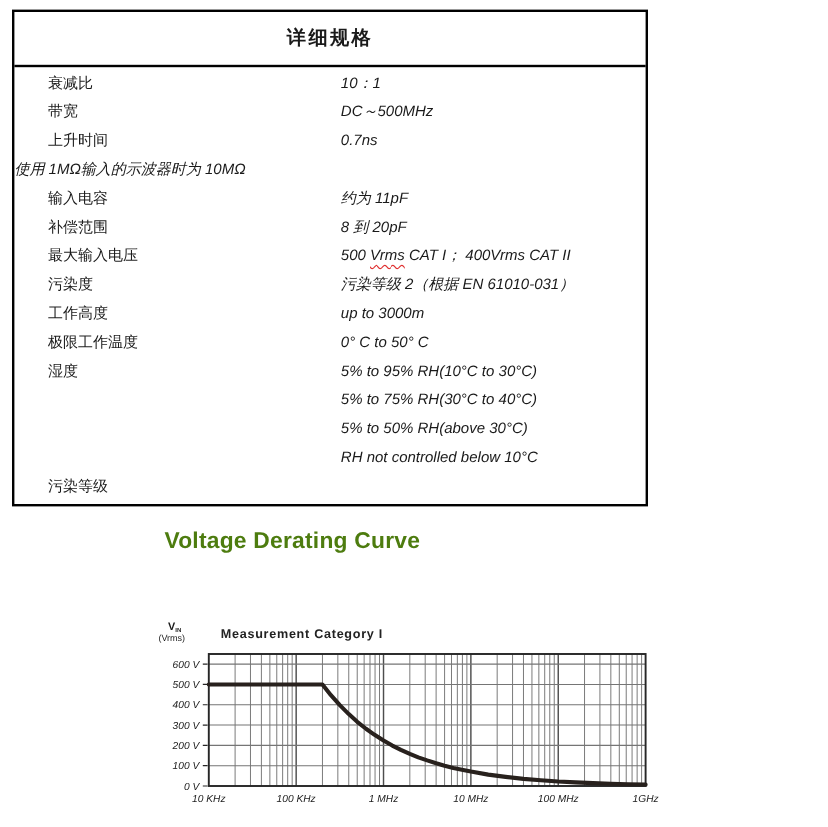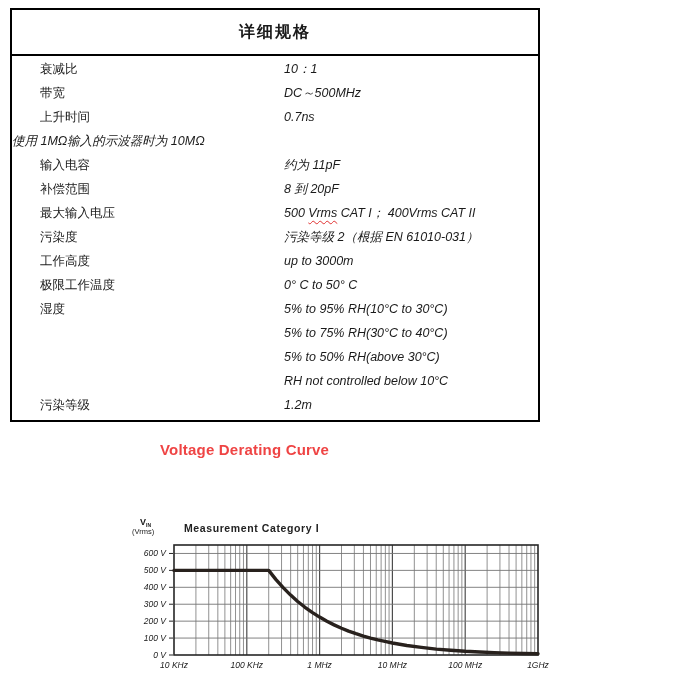--- a/index.html
+++ b/index.html
@@ -23,22 +23,22 @@
   .spec-row-label{width:272px;padding-left:28px;box-sizing:border-box;flex:none;}
   .spec-row-value{flex:1;padding-right:6px;font-style:italic;}
   .wavy{
     text-decoration:underline;
     text-decoration-style:wavy;
     text-decoration-color:#e03131;
     text-decoration-thickness:1px;
     text-underline-offset:3px;
   }
   .section-heading{
-    position:absolute;left:160px;top:441px;margin:0;
-    font-size:15px;font-weight:bold;color:#ef4444;letter-spacing:0.2px;
+    position:absolute;left:137px;top:441px;margin:0;
+    font-size:19px;font-weight:bold;color:#4d7c0f;letter-spacing:0.2px;
   }
   .chart-wrap{position:absolute;left:118px;top:502px;width:460px;height:182px;}
   .chart-wrap svg{display:block;}
 </style>
 </head>
 <body>
 
 <div class="spec-table">
   <div class="spec-table-header">详细规格</div>
   <div class="spec-table-body">
@@ -92,21 +92,20 @@
       <div class="spec-row">
         <span class="spec-row-label"></span>
         <span class="spec-row-value">5% to 50% RH(above 30°C)</span>
       </div>
       <div class="spec-row">
         <span class="spec-row-label"></span>
         <span class="spec-row-value">RH not controlled below 10°C</span>
       </div>
       <div class="spec-row">
         <span class="spec-row-label">污染等级</span>
-        <span class="spec-row-value">1.2m</span>
       </div>
     </div>
 </div>
 
 <h2 class="section-heading">Voltage Derating Curve</h2>
 
 <div class="chart-wrap">
   <svg width="460" height="182" viewBox="0 0 460 182" xmlns="http://www.w3.org/2000/svg">
       <line x1="77.91498368433783" y1="43" x2="77.91498368433783" y2="153" stroke="#757575" stroke-width="0.8"></line>
       <line x1="90.73442734359142" y1="43" x2="90.73442734359142" y2="153" stroke="#757575" stroke-width="0.8"></line>

